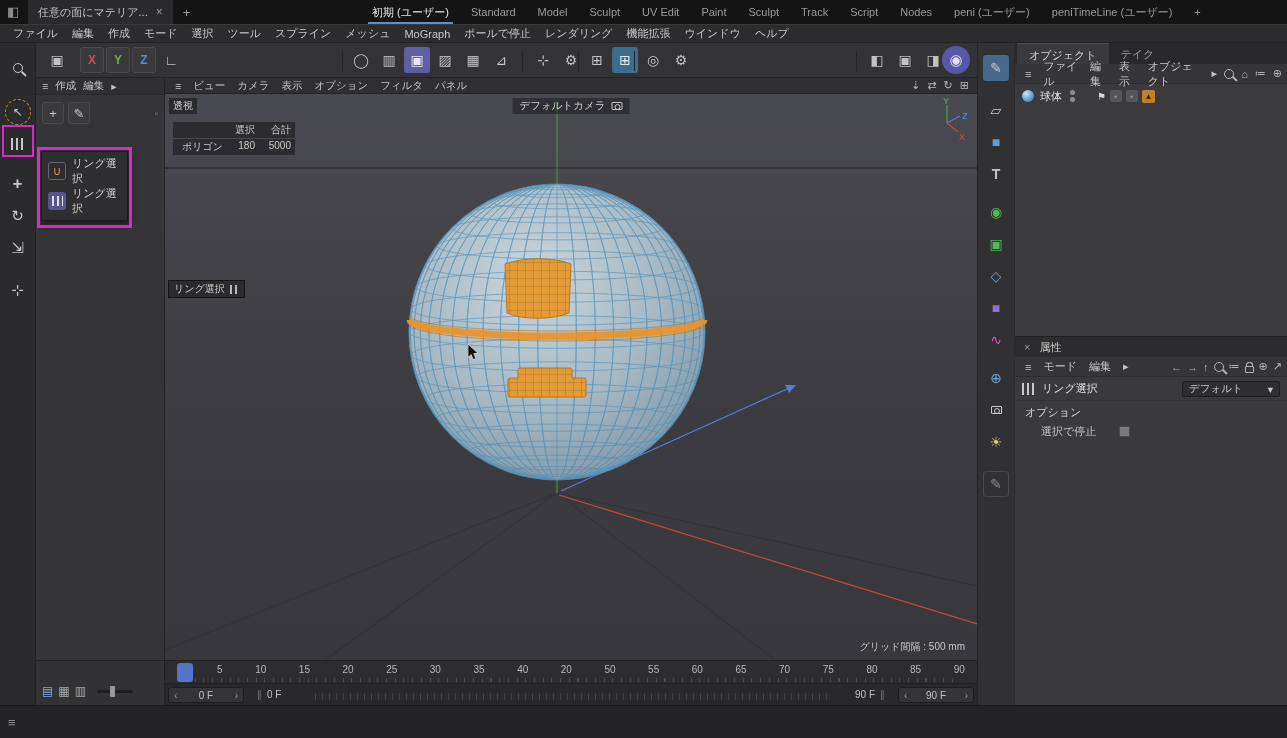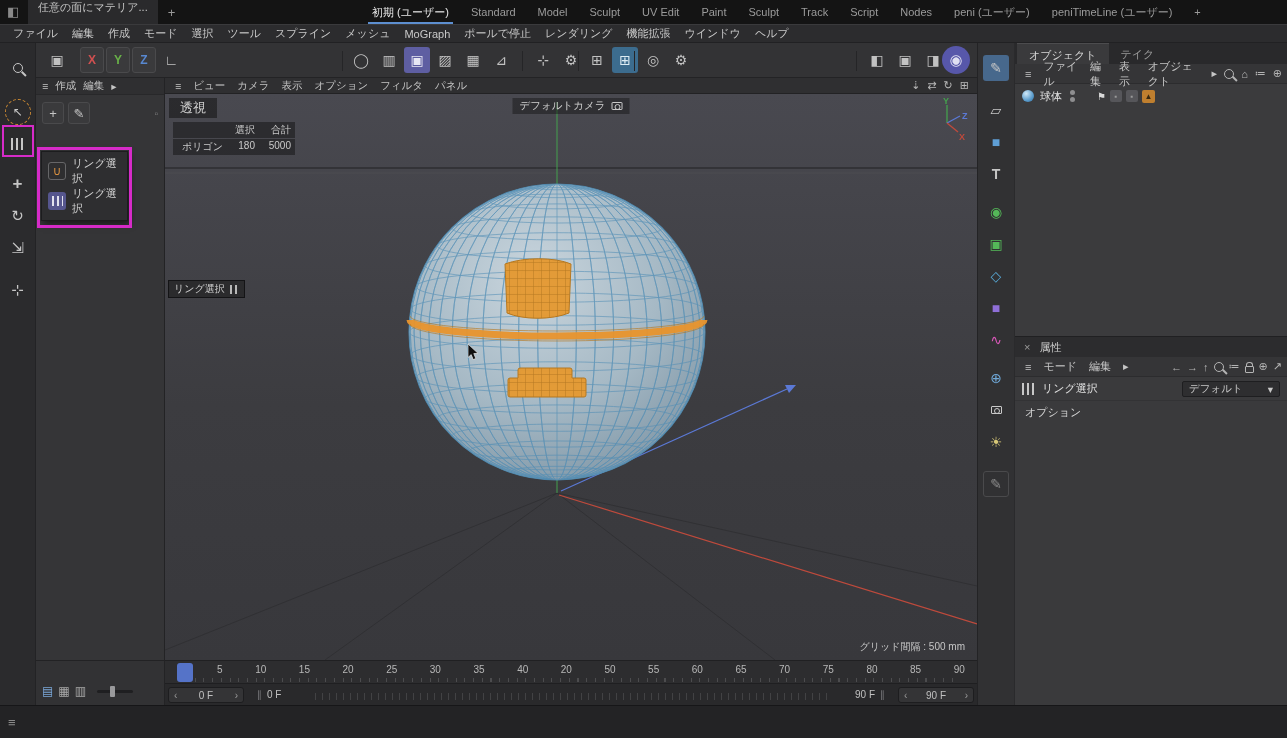--- a/index.html
+++ b/index.html
@@ -2,21 +2,21 @@
 <html><head>
 <meta charset="utf-8">
 <style>
   *{margin:0;padding:0;box-sizing:border-box;font-family:"Liberation Sans","DejaVu Sans",sans-serif;}
   html,body{width:1287px;height:738px;background:#1e1e1e;overflow:hidden;}
   .app{position:absolute;left:0;top:0;width:1287px;height:738px;background:#303032;color:#c6c6c6;font-size:11px;}
 
   
   .titlebar{position:absolute;left:0;top:0;width:1287px;height:24px;background:#141414;display:flex;align-items:center;}
   .app-icon{position:absolute;left:7px;top:4px;font-size:13px;color:#8a8a8a;}
-  .doc-tab{display:flex;gap:8px;height:24px;padding:0 10px;background:#2a2a2c;color:#c8c8c8;margin-left:28px;flex-direction:column;}
+  .doc-tab{display:flex;align-items:center;gap:8px;height:24px;padding:0 10px;background:#2a2a2c;color:#c8c8c8;margin-left:28px;}
   .doc-close{color:#9a9a9a;font-size:12px;cursor:default;}
   .tab-add{margin-left:10px;color:#9a9a9a;font-size:13px;}
   .layout-tabs{position:absolute;left:372px;top:0;height:24px;display:flex;align-items:center;gap:22px;color:#9b9b9b;white-space:nowrap;}
   .layout-tabs .ltab{height:24px;line-height:24px;position:relative;}
   .layout-tabs .ltab.active{color:#e8e8e8;}
   .layout-tabs .ltab.active::after{content:'';position:absolute;left:-4px;right:-4px;bottom:0;height:2px;background:#5d8fd0;}
 
   
   .menubar{position:absolute;left:0;top:24px;width:1287px;height:19px;background:#2c2c2e;border-top:1px solid #3a3a3c;border-bottom:1px solid #212123;display:flex;align-items:center;padding-left:6px;color:#c9c9c9;}
   .menubar>span{padding:0 7px;}
@@ -62,21 +62,21 @@
   .anno{position:absolute;border:3px solid #d62bc8;z-index:6;pointer-events:none;}
   .anno.small{border-width:2px;}
 
   
   .viewport{position:absolute;left:165px;top:78px;width:812px;height:582px;}
   .vp-menu{height:16px;background:#2f2f31;display:flex;align-items:center;padding:0 4px;font-size:10.5px;color:#c4c4c4;border-bottom:1px solid #222224;}
   .vp-menu .mi{padding:0 6px;}
   .vp-right-ics{margin-left:auto;display:flex;gap:7px;padding-right:4px;color:#b8b8b8;font-size:11px;}
   .vp-canvas{position:absolute;left:0;top:16px;width:812px;height:566px;background:linear-gradient(#494950,#3c3c40 55%,#38383c);overflow:hidden;}
   #vp-svg{position:absolute;left:0;top:0;}
-  .vp-view-label{position:absolute;left:4px;top:4px;background:rgba(18,18,18,.55);padding:1px 11px;font-size:13px;color:#d2d2d2;}
+  .vp-view-label{position:absolute;left:4px;top:4px;background:rgba(18,18,18,.55);padding:1px 4px;font-size:10px;color:#d2d2d2;}
   .vp-camera{position:absolute;left:50%;transform:translateX(-50%);top:4px;display:flex;gap:6px;align-items:center;background:rgba(18,18,18,.45);padding:1px 7px;font-size:10.5px;color:#d2d2d2;}
   .vp-hud{position:absolute;left:8px;top:28px;font-size:10px;color:#cacaca;}
   .hud-row{display:grid;grid-template-columns:46px 32px 36px;background:rgba(10,10,10,.45);padding:1px 4px;margin-bottom:1px;text-align:right;}
   .vp-tooltip{position:absolute;left:3px;top:186px;display:flex;align-items:center;gap:5px;background:#2b2b2d;border:1px solid #141416;padding:1px 5px;font-size:10px;color:#d0d0d0;}
   .grid-label{position:absolute;right:12px;bottom:6px;font-size:10px;color:#c6c6c6;}
   .gizmo{position:absolute;right:4px;top:2px;}
   .gizmo line{stroke-width:1.3;}
   .gizmo text{font-size:9px;font-weight:bold;}
 
   
@@ -539,19 +539,23 @@
     </div>
     <div class="attr-tool">
       <i class="bars-icon" style="color:#c8c8c8;"></i>
       <span style="color:#e2e2e2;">リング選択</span>
       <span class="dropdown">
         <span>デフォルト</span>
         <span>▾</span>
       </span>
     </div>
     <div class="section-title">オプション</div>
+    <div class="opt-row">
+      <span class="lbl">選択で停止</span>
+      <span class="checkbox"></span>
+    </div>
   </div>
 
   <div class="statusbar">
     <span>≡</span>
   </div>
 
 </div>
 
 </body></html>

